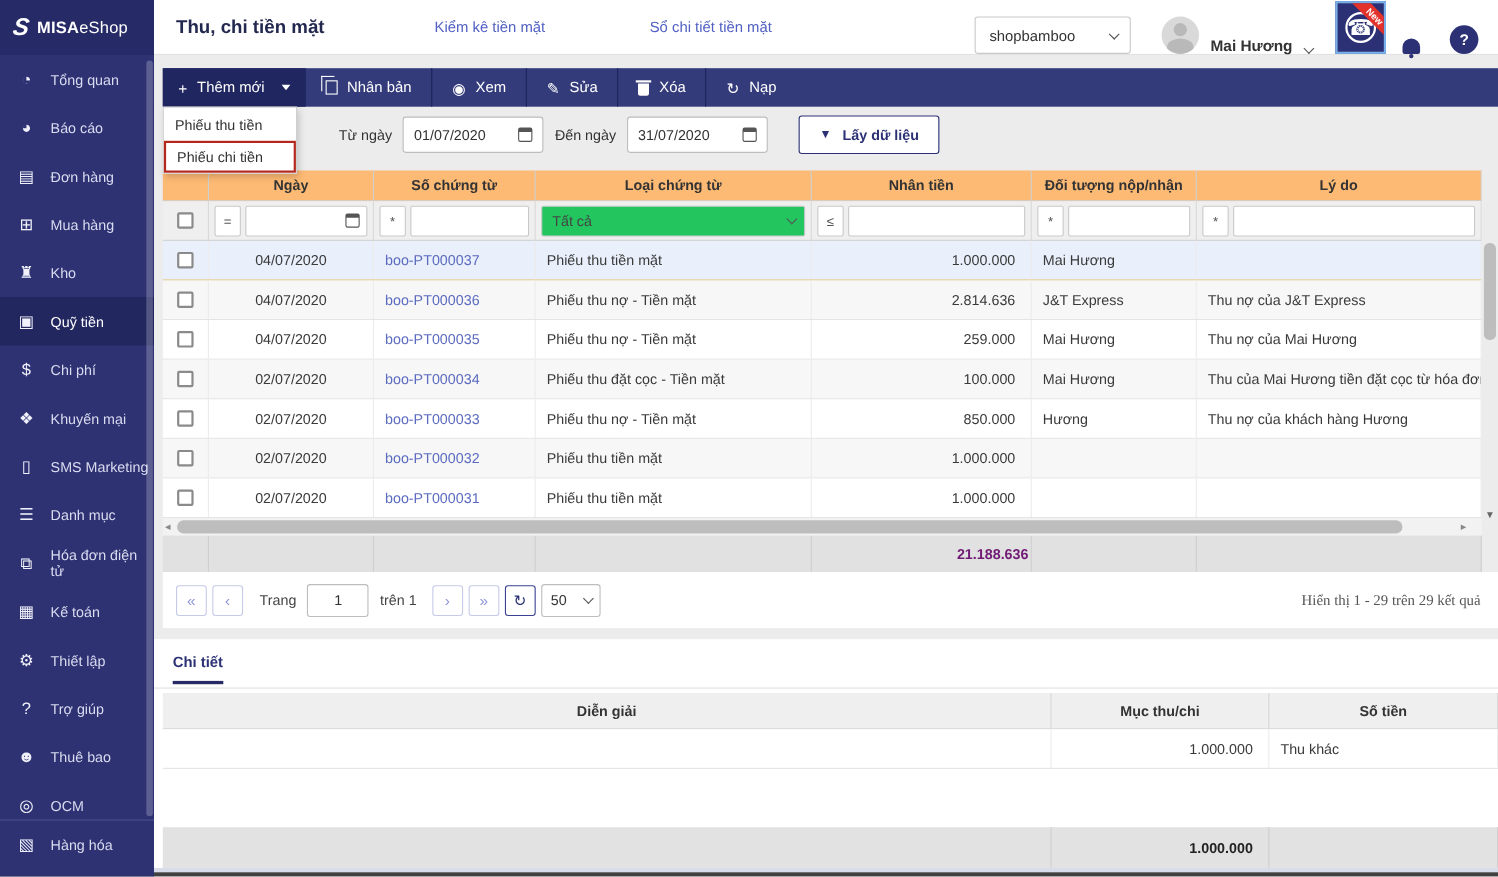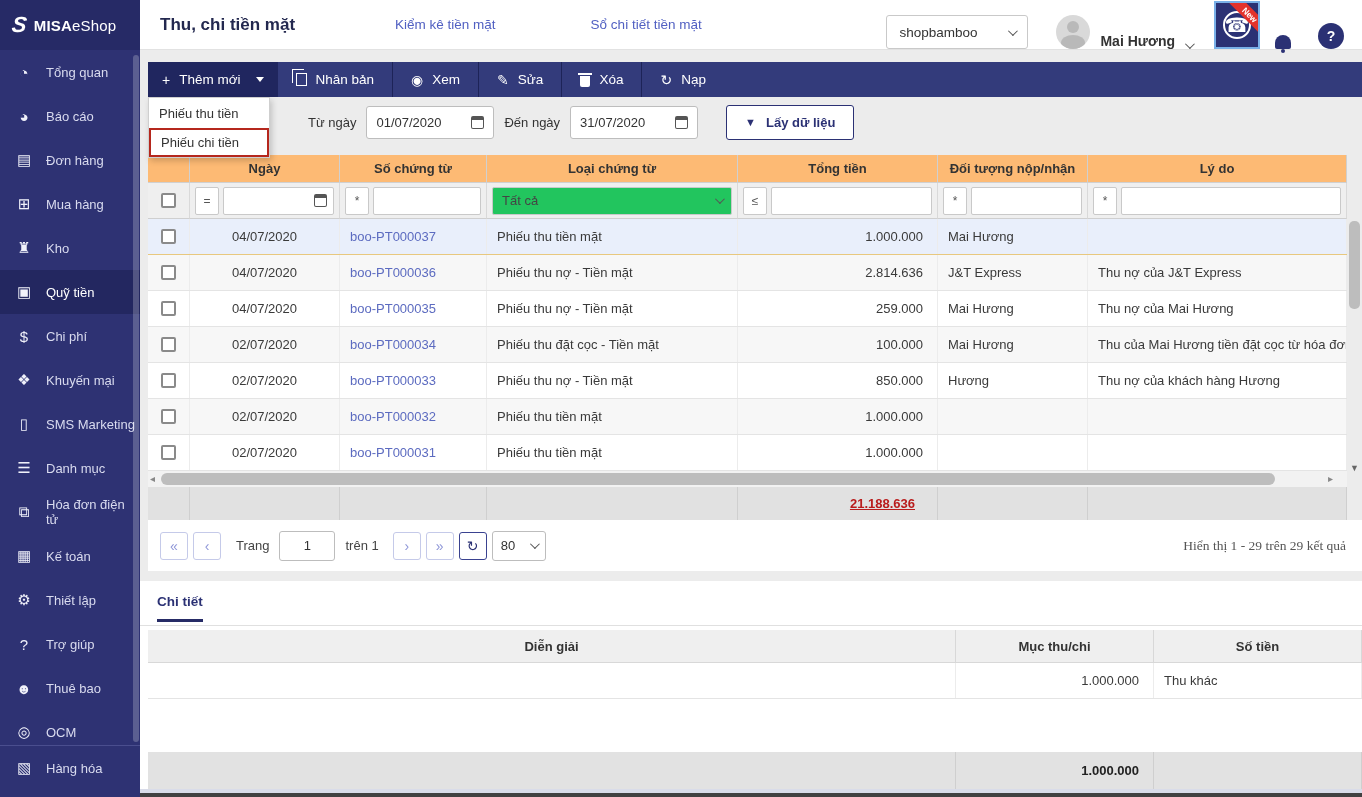--- a/index.html
+++ b/index.html
@@ -90,21 +90,21 @@
   .vscroll { position:absolute; left:1347px; top:155px; width:15px; height:332px; background:#ececec; }
   .vscroll .vthumb { position:absolute; left:2px; top:66px; width:11px; height:88px; background:#bdbdbd; border-radius:5px; }
   .vscroll .varrow { position:absolute; left:0; right:0; bottom:14px; text-align:center; color:#666; font-size:9px; }
   .hscroll { position:absolute; left:148px; top:471px; width:1199px; height:16px; background:#f2f2f2; }
   .hscroll .harrow-l { position:absolute; left:2px; top:2px; color:#888; font-size:10px; }
   .hscroll .harrow-r { position:absolute; right:14px; top:2px; color:#888; font-size:10px; }
   .hscroll .hthumb { position:absolute; left:13px; top:2px; width:1114px; height:12px; background:#bdbdbd; border-radius:6px; }
 
   .total-row { top:487px; height:33px; background:#e1e1e1; }
   .total-row .tc { display:flex; align-items:center; border-right:1px solid #cfcfcf; font-size:13px; }
-  .total-row .tc.right { justify-content:flex-end; padding-right:22px; font-weight:bold; color:#b91c1c;text-decoration:underline; }
+  .total-row .tc.right { justify-content:flex-end; padding-right:2px; font-weight:bold; color:#701a75; }
 
   
   .pager { position:absolute; left:148px; top:520px; width:1214px; height:51px; background:#fff; display:flex; align-items:center; padding-left:12px; }
   .pg-btn { width:28px; height:28px; border:1px solid #c5cae9; border-radius:3px; background:#fff; color:#8f97d8; display:flex; align-items:center; justify-content:center; font-size:14px; margin-right:5px; cursor:pointer; }
   .pg-btn.active { border:1.5px solid #3a4290; color:#2b3174; }
   .pg-label { margin:0 10px; color:#444; }
   .page-input { width:56px; height:30px; border:1px solid #bdbdbd; border-radius:3px; text-align:center; font-size:13px; color:#333; margin-right:10px; outline:none; }
   .of-label { margin-right:14px; color:#444; }
   .size-select { width:54px; height:30px; border:1px solid #bdbdbd; border-radius:3px; display:flex; align-items:center; justify-content:space-between; padding:0 8px; color:#333; cursor:pointer; }
   .results { position:absolute; right:16px; color:#555; font-size:13.5px;font-family:Liberation Serif, serif; }
@@ -289,21 +289,21 @@
     <div class="dd-item highlighted">
         <span>Phiếu chi tiền</span>
       </div>
   </div>
 
   <div class="grid thead">
     <div class="hc"></div>
     <div class="hc">Ngày</div>
     <div class="hc">Số chứng từ</div>
     <div class="hc">Loại chứng từ</div>
-    <div class="hc">Tổng tiền</div>
+    <div class="hc">Nhân tiền</div>
     <div class="hc">Đối tượng nộp/nhận</div>
     <div class="hc">Lý do</div>
   </div>
 
   <div class="grid frow">
     <div class="fcell">
         <span class="checkbox"></span>
       </div>
     <div class="fcell">
       <span class="op-box">=</span>
@@ -447,21 +447,21 @@
   <div class="pager">
     <div class="pg-btn">«</div>
     <div class="pg-btn">‹</div>
     <span class="pg-label">Trang</span>
     <input class="page-input" value="1" style="">
     <span class="of-label">trên 1</span>
     <div class="pg-btn">›</div>
     <div class="pg-btn">»</div>
     <div class="pg-btn active">↻</div>
     <div class="size-select">
-      <span>80</span>
+      <span>50</span>
       <span class="chev"></span>
     </div>
     <div class="results">Hiển thị 1 - 29 trên 29 kết quả</div>
   </div>
 
   <div class="detail">
     <div class="detail-tab">Chi tiết</div>
     <div class="detail-divider"></div>
     <div class="dgrid dhead">
       <div class="hc">Diễn giải</div>

